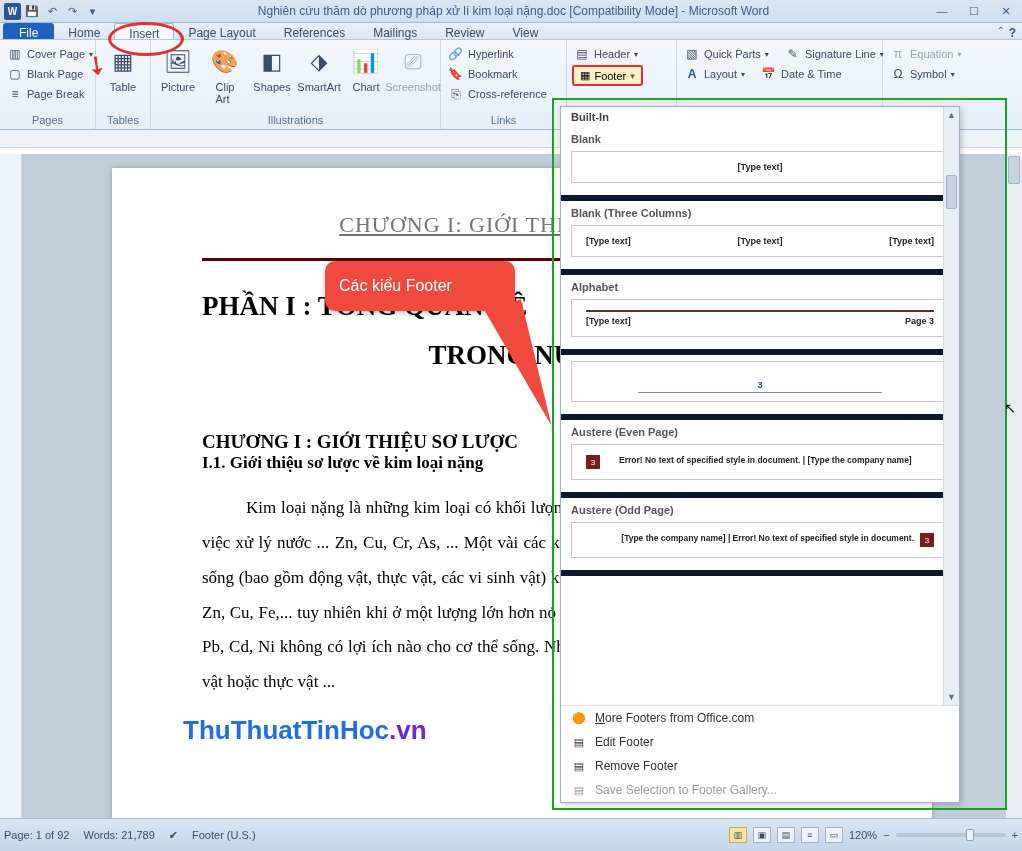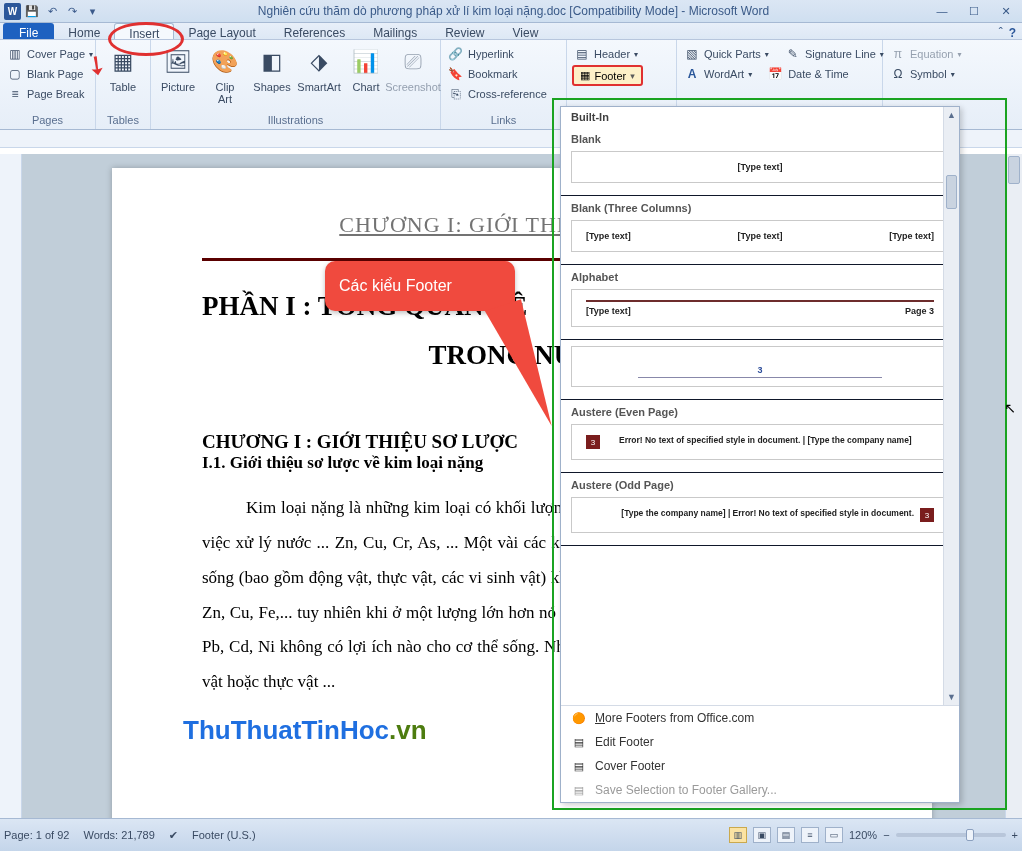--- a/index.html
+++ b/index.html
@@ -54,21 +54,21 @@
 .subsec { font-family: Georgia, serif; font-weight: bold; font-size: 17px; margin-bottom: 18px; }
 .body-text { font-family: Georgia, serif; font-size: 17px; line-height: 2.05; text-align: justify; text-indent: 44px; }
 
 
 .gallery-box { position: absolute; top: 98px; left: 552px; width: 455px; height: 712px; border: 2px solid #1aa321; background: transparent; pointer-events: none; }
 .gallery { position: absolute; top: 106px; left: 560px; width: 400px; background: #fff; border: 1px solid #9fb1ca; box-shadow: 2px 2px 6px rgba(0,0,0,.2); font-size: 12px; }
 .gallery-body { height: 598px; overflow: hidden; position: relative; }
 .gallery-scroll { position: absolute; right: 0; top: 0; bottom: 0; width: 16px; background: #eaeef4; border-left: 1px solid #d4dbe6; }
 .gallery-scroll .gthumb { position: absolute; top: 68px; left: 2px; right: 2px; height: 34px; background: #c9d3e0; border: 1px solid #9fb1ca; border-radius: 2px; }
 .gallery-scroll .garrow { position: absolute; left: 0; right: 0; height: 16px; display: flex; align-items: center; justify-content: center; font-size: 9px; color: #5a6f8f; }
-.g-item { padding: 6px 10px 12px; border-bottom: 1px solid #0f172a; }
+.g-item { padding: 6px 10px 12px; border-bottom: 6px solid #0f172a; }
 .g-item-title { font-weight: bold; color: #555; margin-bottom: 6px; font-size: 11px; }
 .g-preview { border: 1px solid #c9c9c9; background: #fff; padding: 10px 14px; font-size: 9px; color: #222; }
 .g-preview .row3 { display: flex; justify-content: space-between; }
 .g-preview .hrp { height: 2px; background: #6d2c2c; margin-bottom: 4px; }
 .g-preview .alpha-row { display: flex; justify-content: space-between; font-weight: bold; }
 .g-preview .annual-line { border-bottom: 1px solid #88a; width: 70%; margin: 0 auto; text-align: center; color: #2b4c9a; font-weight: bold; padding-bottom: 2px; }
 .g-preview .austere-even { display: flex; gap: 6px; align-items: flex-start; }
 .g-preview .austere-badge { background: #7a1d1d; color: #fff; width: 14px; height: 14px; font-size: 8px; display: flex; align-items: center; justify-content: center; }
 .g-preview .austere-text { flex: 1; font-weight: bold; font-size: 8.5px; line-height: 1.3; padding-left: 13px; }
 .g-preview .austere-odd { text-align: left; font-weight: bold; font-size: 8.5px; line-height: 1.3; }
@@ -84,21 +84,21 @@
 .callout-tail { position: absolute; top: 312px; left: 464px; width: 0; height: 0; }
 .callout-tail::before { content: ""; position: absolute; width: 0; height: 0; border-left: 28px solid transparent; border-right: 10px solid transparent; border-top: 130px solid #f04a3e; transform: rotate(-18deg); left: 40px; top: -10px; }
 
 
 .insert-circle { position: absolute; top: 22px; left: 108px; width: 76px; height: 34px; border: 3px solid #e03030; border-radius: 50%; pointer-events: none; }
 .insert-arrow { position: absolute; top: 50px; left: 86px; font-size: 26px; color: #e03030; transform: rotate(36deg); pointer-events: none; }
 
 
 .watermark { position: absolute; bottom: 105px; left: 183px; font-size: 26px; font-weight: 800; font-family: Arial, sans-serif; letter-spacing: 0; }
 .watermark .wm-blue { color: #1f6fe0; text-shadow: -1px -1px 0 #fff, 1px -1px 0 #fff, -1px 1px 0 #fff, 1px 1px 0 #fff; }
-.watermark .wm-vn { color: #4d7c0f; text-shadow: -1px -1px 0 #fff, 1px -1px 0 #fff, -1px 1px 0 #fff, 1px 1px 0 #fff; }
+.watermark .wm-vn { color: #6d28d9; text-shadow: -1px -1px 0 #fff, 1px -1px 0 #fff, -1px 1px 0 #fff, 1px 1px 0 #fff; }
 
 
 .statusbar { position: absolute; bottom: 0; left: 0; right: 0; height: 22px; background: linear-gradient(#dbe6f4,#c4d5ea); border-top: 1px solid #a6b9d3; display: flex; align-items: center; font-size: 11px; color: #3a4b63; padding: 16px 4px; gap: 14px; }
 .statusbar .sb-right { margin-left: auto; display: flex; align-items: center; gap: 6px; }
 .view-btn { width: 18px; height: 16px; border: 1px solid #9fb1ca; background: #eef3fa; display: flex; align-items: center; justify-content: center; font-size: 9px; }
 .view-btn.active { background: #fbe3a3; border-color: #caa94e; }
 .zoom-slider { width: 110px; height: 4px; background: #b8c6da; position: relative; border-radius: 2px; }
 .zoom-slider .zthumb { position: absolute; top: -4px; left: 70px; width: 8px; height: 12px; background: #eef3fa; border: 1px solid #8ba0bf; border-radius: 2px; }
 
 
@@ -170,21 +170,21 @@
   </div>
 
   <div class="ribbon-group">
     <div class="ribbon-group-body">
       <div class="big-button">
           <span class="icon">🖼</span>
           <span>Picture</span>
         </div>
       <div class="big-button">
           <span class="icon">🎨</span>
-          <span style="white-space:pre;text-align:center;">Clip
+          <span style="white-space:pre;text-align:left;">Clip
 Art</span>
         </div>
       <div class="big-button">
           <span class="icon">◧</span>
           <span>Shapes</span>
         </div>
       <div class="big-button">
           <span class="icon">⬗</span>
           <span>SmartArt</span>
         </div>
@@ -244,21 +244,21 @@
           </div>
         <div class="small-item">
             <span class="si-icon">✎</span>
             <span>Signature Line</span>
             <span style="font-size:8px;">▾</span>
           </div>
       </div>
       <div style="display:flex;gap:12px;">
         <div class="small-item">
             <span class="si-icon" style="color:#2b579a;font-weight:bold;">A</span>
-            <span>WordArt</span>
+            <span>Layout</span>
             <span style="font-size:8px;">▾</span>
           </div>
         <div class="small-item">
             <span class="si-icon">📅</span>
             <span>Date &amp; Time</span>
           </div>
       </div>
     </div>
     <div class="ribbon-group-label">&nbsp;</div>
   </div>
@@ -369,21 +369,21 @@
     <div class="gf-item">
         <span class="gf-icon">🟠</span>
         <span><u>M</u><span></span>ore Footers from Office.com</span>
       </div>
     <div class="gf-item">
         <span class="gf-icon">▤</span>
         <span>Edit Footer</span>
       </div>
     <div class="gf-item">
         <span class="gf-icon">▤</span>
-        <span>Cover Footer</span>
+        <span>Remove Footer</span>
       </div>
     <div class="gf-item disabled">
         <span class="gf-icon">▤</span>
         <span>Save Selection to Footer Gallery...</span>
       </div>
   </div>
 </div>
 
 <div class="callout">
   <span>Các kiểu Footer</span>

